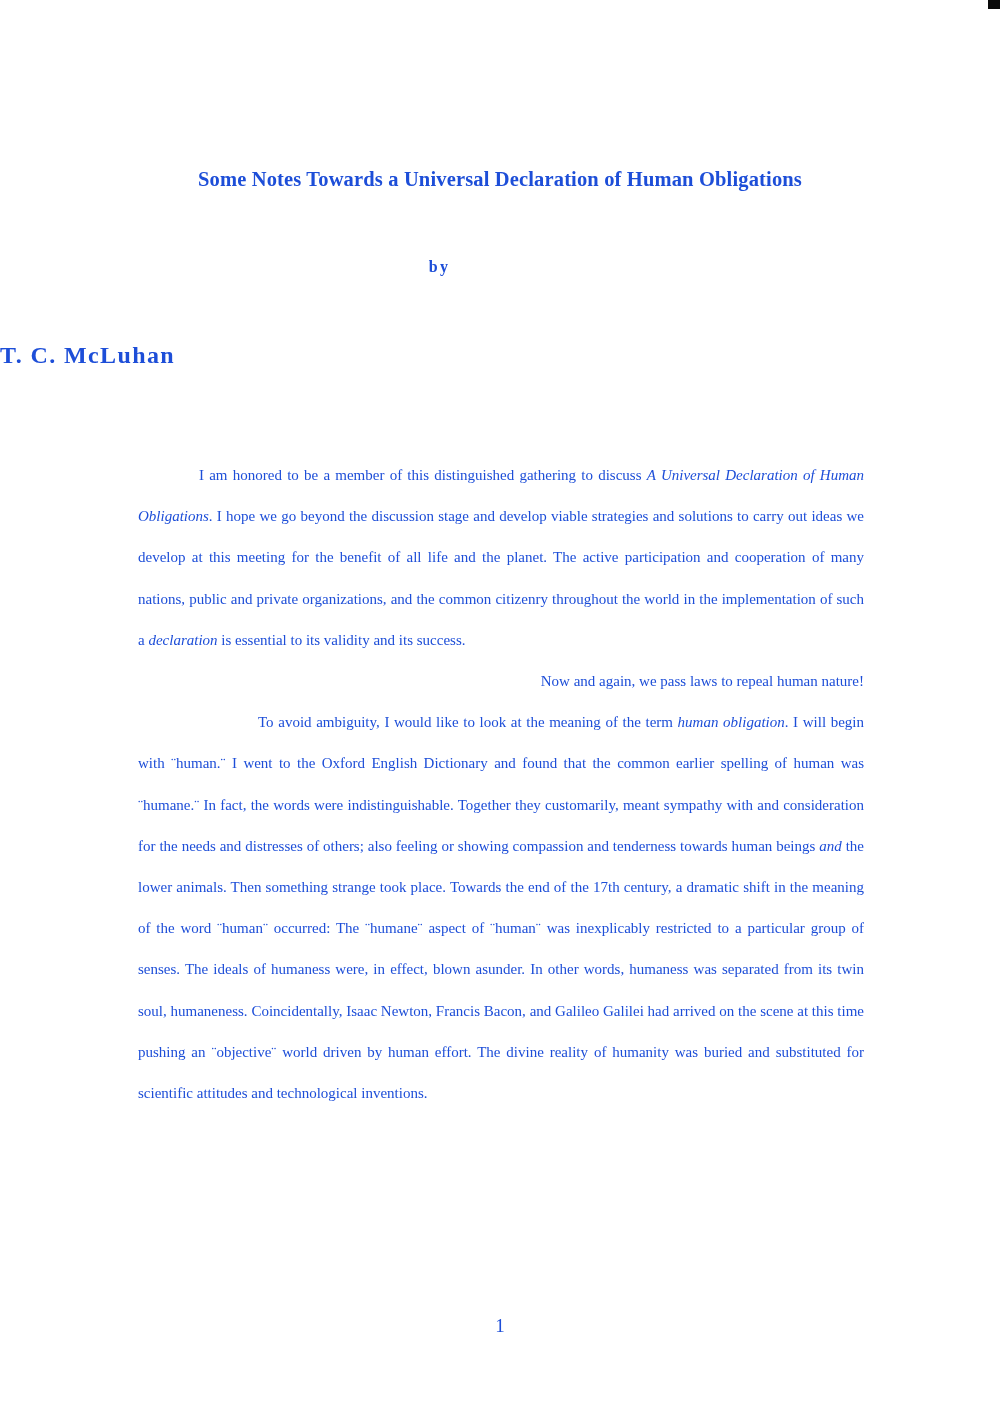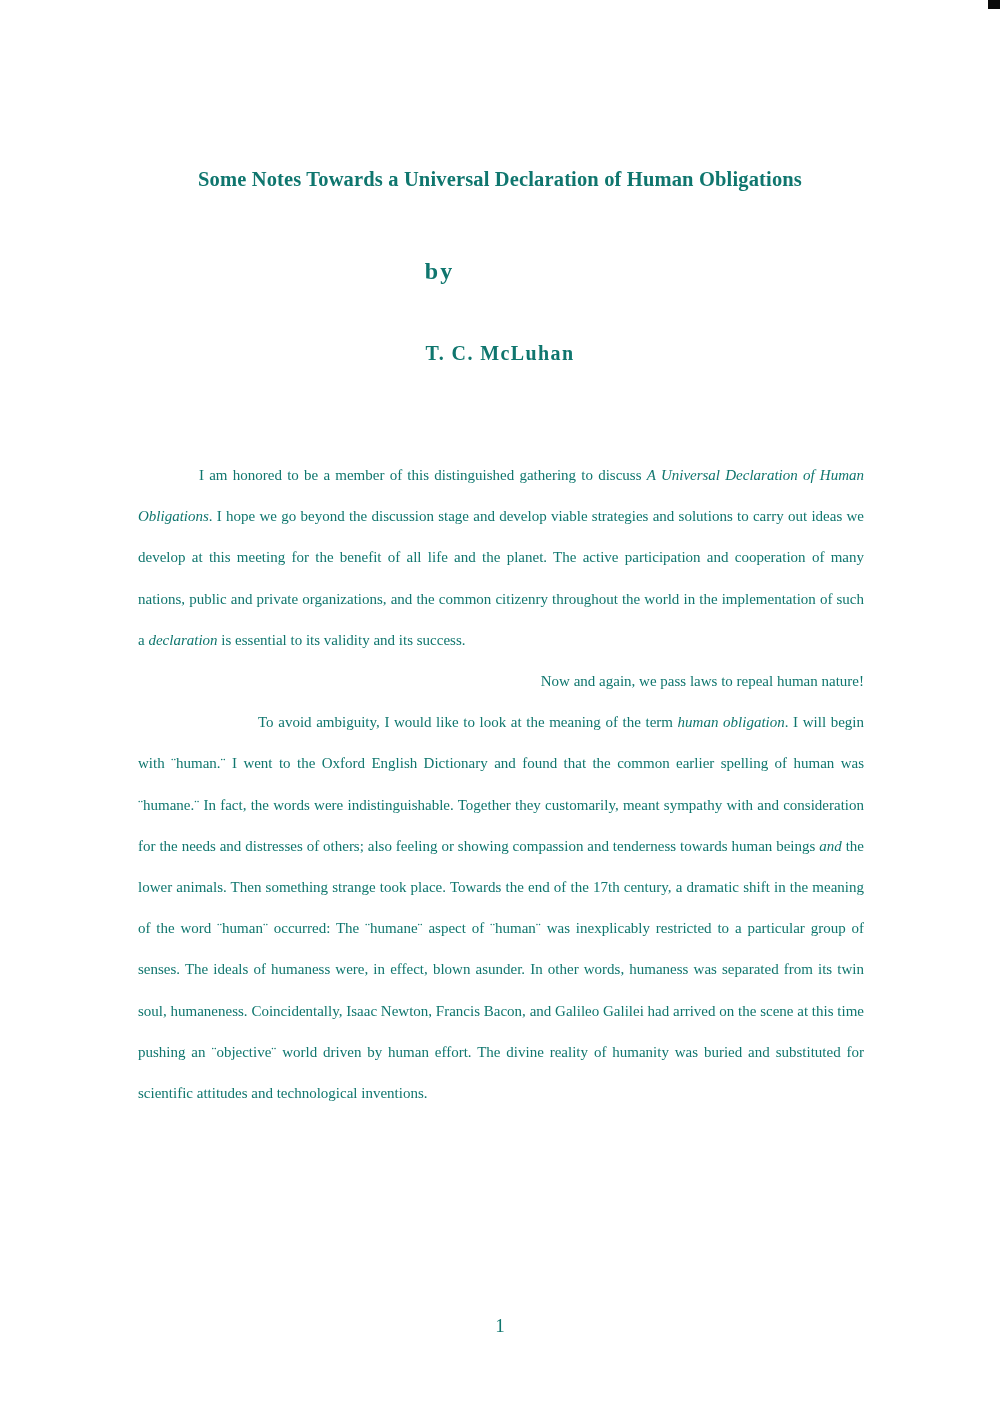--- a/index.html
+++ b/index.html
@@ -7,21 +7,21 @@
     padding: 0;
     background: #ffffff;
   }
   .page {
     position: relative;
     width: 1000px;
     height: 1415px;
     background: #ffffff;
     overflow: hidden;
     font-family: "Liberation Serif", "DejaVu Serif", serif;
-    color: #0f766e;
+    color: #1d4ed8;
   }
 
   
   .scan-artifact {
     position: absolute;
     top: 0px;
     left: 988px;
     width: 12px;
     height: 9px;
     background: #0a0a0a;
@@ -38,32 +38,32 @@
     letter-spacing: 0.15px;
     white-space: nowrap;
   }
 
   .byline {
     position: absolute;
     top: 258px;
     left: 0;
     width: 879px;
     text-align: center;
-    font-size: 24px;
+    font-size: 16px;
     font-weight: bold;
     letter-spacing: 2.2px;
   }
 
   .author {
     position: absolute;
     top: 342px;
     left: 0;
     width: 1000px;
-    text-align: center;
-    font-size: 20px;
+    text-align: left;
+    font-size: 24px;
     font-weight: bold;
     letter-spacing: 1.4px;
   }
 
   .body-block {
     position: absolute;
     top: 455px;
     left: 138px;
     width: 726px;
     font-size: 15px;

